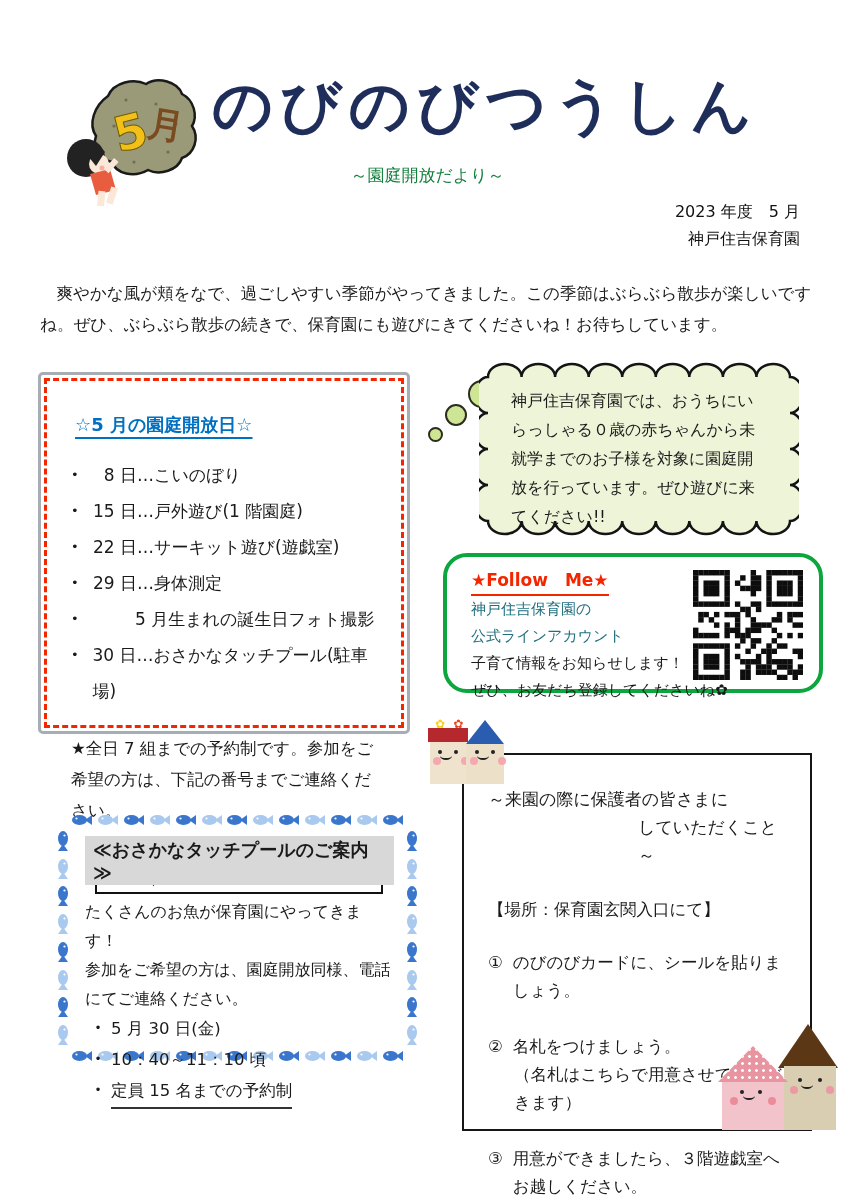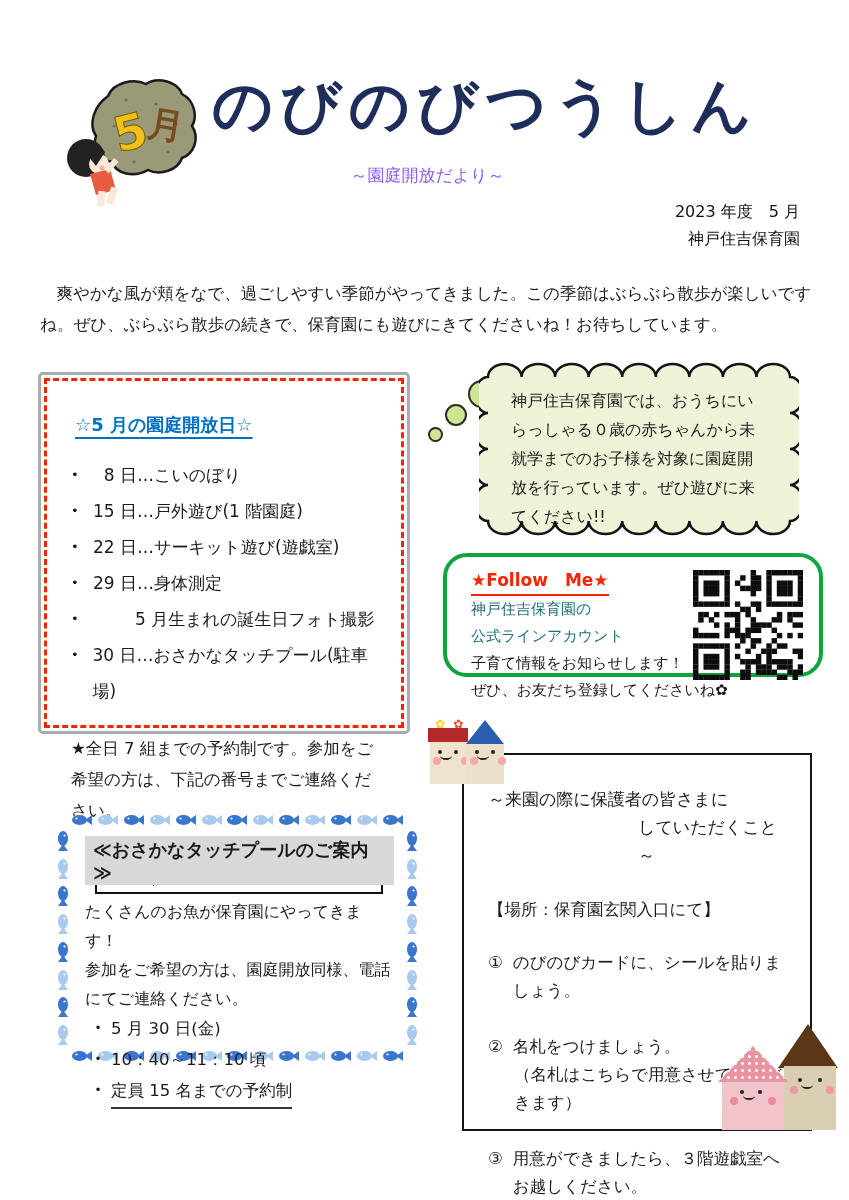--- a/index.html
+++ b/index.html
@@ -11,21 +11,21 @@
     --fish-dark:#3a76cc;
     --fish-light:#a9c9ee;
   }
   *{box-sizing:border-box;}
   body{margin:0;background:#888;font-family:"DejaVu Sans",sans-serif;}
   #page{position:relative;width:849px;height:1200px;margin:0 auto;background:#ffffff;overflow:hidden;color:#1a1a1a;}
 
   
   #mascot{position:absolute;left:56px;top:74px;width:148px;height:138px;}
   #main-title{position:absolute;left:212px;top:66px;font-size:60px;font-weight:700;letter-spacing:7px;color:var(--title-navy);}
-  #subtitle{position:absolute;left:0;top:164px;width:100%;text-align:center;font-size:17px;color:#8b5cf6;padding-left:6px;}
+  #subtitle{position:absolute;left:0;top:164px;width:100%;text-align:center;font-size:17px;color:#15803d;padding-left:6px;}
   #date-block{position:absolute;right:49px;top:198px;text-align:right;font-size:16px;line-height:27px;color:#111;}
 
   #intro{position:absolute;left:40px;top:278px;width:778px;font-size:16.5px;line-height:31px;white-space:pre-wrap;font-family:Liberation Serif, serif;}
 
   
   #schedule-box{position:absolute;left:38px;top:372px;width:372px;height:362px;border:3px solid #a7adb4;border-radius:5px;padding:3px;}
   #schedule-inner{width:100%;height:100%;border:3px dashed var(--accent-red);padding:18px 18px 14px 24px;}
   #schedule-title{display:inline-block;margin-top:14px;margin-left:4px;font-size:18px;font-weight:700;color:var(--heading-blue);text-decoration:underline;text-decoration-thickness:2px;text-underline-offset:6px;}
   #schedule-list{margin-top:20px;}
   .sch-item{display:flex;font-size:17px;line-height:36px;}
@@ -38,21 +38,21 @@
   
   .tdot{position:absolute;border-radius:50%;background:#cfe596;border:2px solid #2c2c1e;}
   #tdot1{left:428px;top:427px;width:15px;height:15px;}
   #tdot2{left:445px;top:404px;width:22px;height:22px;}
   #tdot3{left:468px;top:380px;width:28px;height:28px;}
   #bubble{position:absolute;left:479px;top:360px;width:320px;height:180px;}
   #bubble svg{position:absolute;left:0;top:0;}
   #bubble-text{position:absolute;left:32px;top:26px;width:258px;font-size:16px;line-height:29px;}
 
   
-  #line-box{position:absolute;left:443px;top:553px;width:380px;height:124px;border:4px solid var(--line-green);border-radius:24px;padding:12px 14px 8px 24px;}
+  #line-box{position:absolute;left:443px;top:553px;width:380px;height:140px;border:4px solid var(--line-green);border-radius:24px;padding:12px 14px 8px 24px;}
   #follow-title{display:inline-block;color:var(--accent-red);font-weight:700;font-size:17px;border-bottom:2.5px solid var(--accent-red);padding-bottom:2px;}
   .line-row{font-size:15px;line-height:27px;font-family:Liberation Serif, serif;}
   .teal-text{color:var(--teal);}
   #qr{position:absolute;left:246px;top:13px;width:110px;height:110px;}
 
   
   #visit-box{position:absolute;left:462px;top:753px;width:350px;height:378px;border:2.5px solid #161616;padding:30px 24px 0 24px;}
   .visit-h{font-size:17px;line-height:28px;white-space:pre-wrap;}
   #visit-heading2{margin-left:150px;}
   #visit-place{margin-top:30px;font-size:16.5px;}

